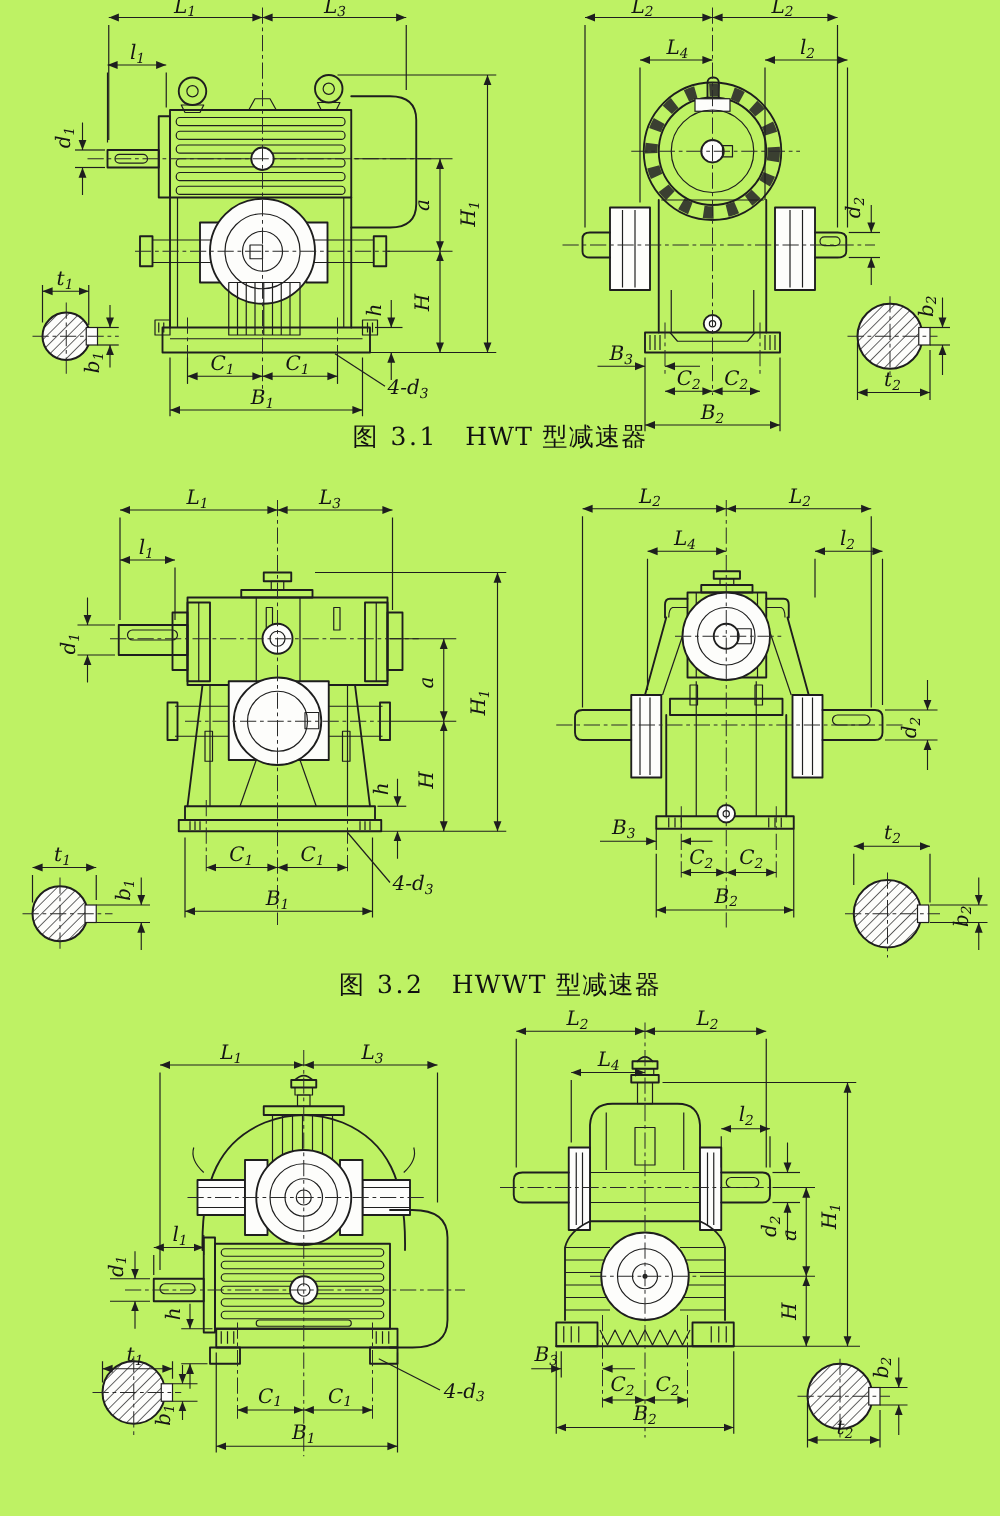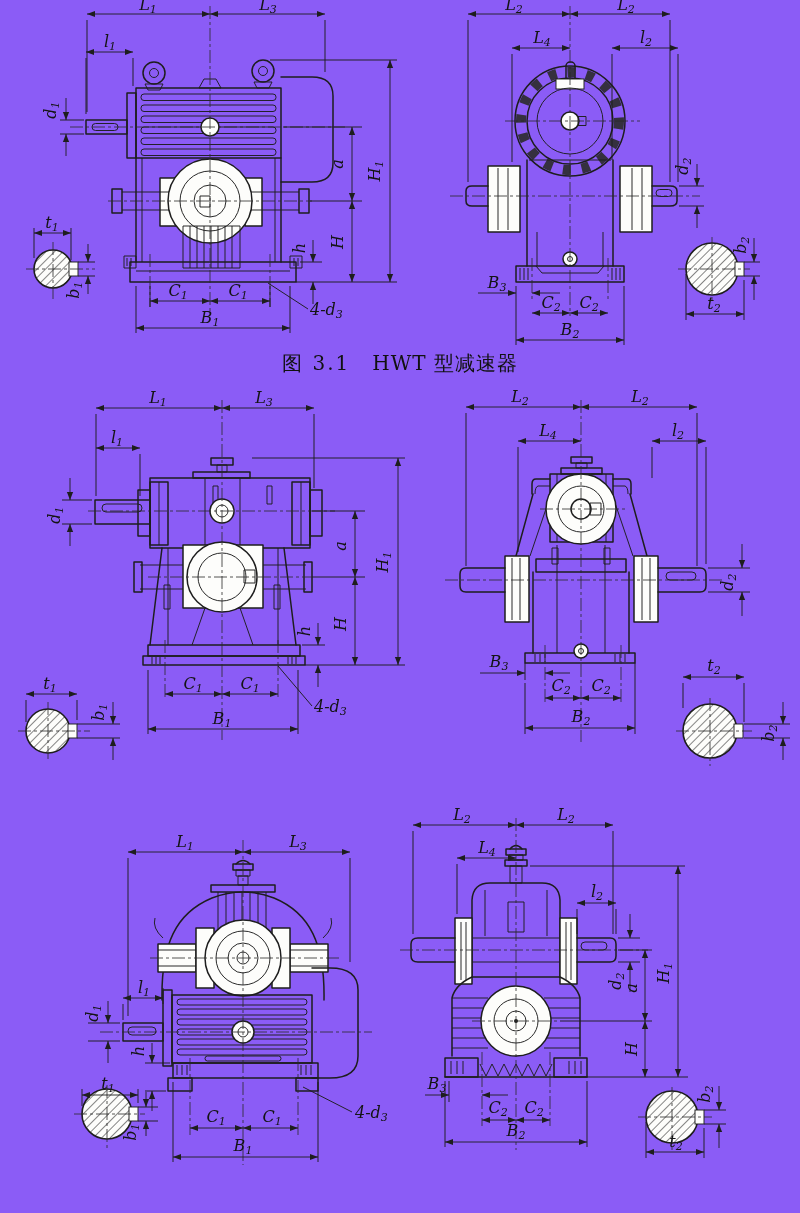--- a/index.html
+++ b/index.html
@@ -1,16 +1,16 @@
 <!DOCTYPE html>
 <html><head>
 <meta charset="utf-8">
 <style>
   html,body{margin:0;padding:0;background:#e8e8e8;}
-  #page{position:relative;width:800px;height:1213px;background:#8b5cf6;margin:0 auto;overflow:hidden;
+  #page{position:relative;width:800px;height:1213px;background:#bef264;margin:0 auto;overflow:hidden;
         font-family:"DejaVu Serif","Liberation Serif",serif;}
   svg{position:absolute;left:0;top:0;}
   .ol{stroke:#1e1e1e;stroke-width:1.5;fill:none;stroke-linejoin:round;stroke-linecap:round}
   .tl{stroke:#1e1e1e;stroke-width:.95;fill:none;stroke-linejoin:round}
   .dim{stroke:#1e1e1e;stroke-width:.9;fill:none}
   .cl{stroke:#2a2a2a;stroke-width:.8;fill:none;stroke-dasharray:13 3 3 3}
   .wf{fill:#fdfdfb}
   .hf{fill:url(#ht);stroke:#1e1e1e;stroke-width:1.6}
   .kw{fill:#fdfdfb;stroke:#1e1e1e;stroke-width:.95}
   .lbl{font:italic 16px "DejaVu Serif","Liberation Serif",serif;fill:#141414}
@@ -678,16 +678,19 @@
     <line x1="719" y1="1148" x2="719" y2="1124" class="dim" marker-end="url(#ar)"></line>
     <text class="lbl" text-anchor="middle" transform="rotate(-90 710 1094)" x="710" y="1094"><tspan>b</tspan><tspan class="sb" dy="3">2</tspan></text>
     <line x1="646" y1="1122" x2="646" y2="1158" class="tl"></line>
           <line x1="704" y1="1128" x2="704" y2="1158" class="tl"></line>
     <line x1="646" y1="1152" x2="704" y2="1152" class="dim" marker-start="url(#ar)" marker-end="url(#ar)"></line>
     <text class="lbl" text-anchor="middle" x="676" y="1147"><tspan>t</tspan><tspan class="sb" dy="3">2</tspan></text>
   </g>
 </g>
 </svg>
 
-<div class="caption" style="top:350px">
+<div class="caption" style="top:336px">
   <span class="num">图 3.1</span><span>HWT 型减速器</span>
 </div>
+<div class="caption" style="top:774px">
+  <span class="num">图 3.2</span><span>HWWT 型减速器</span>
 </div>
+</div>
 
 </body></html>

